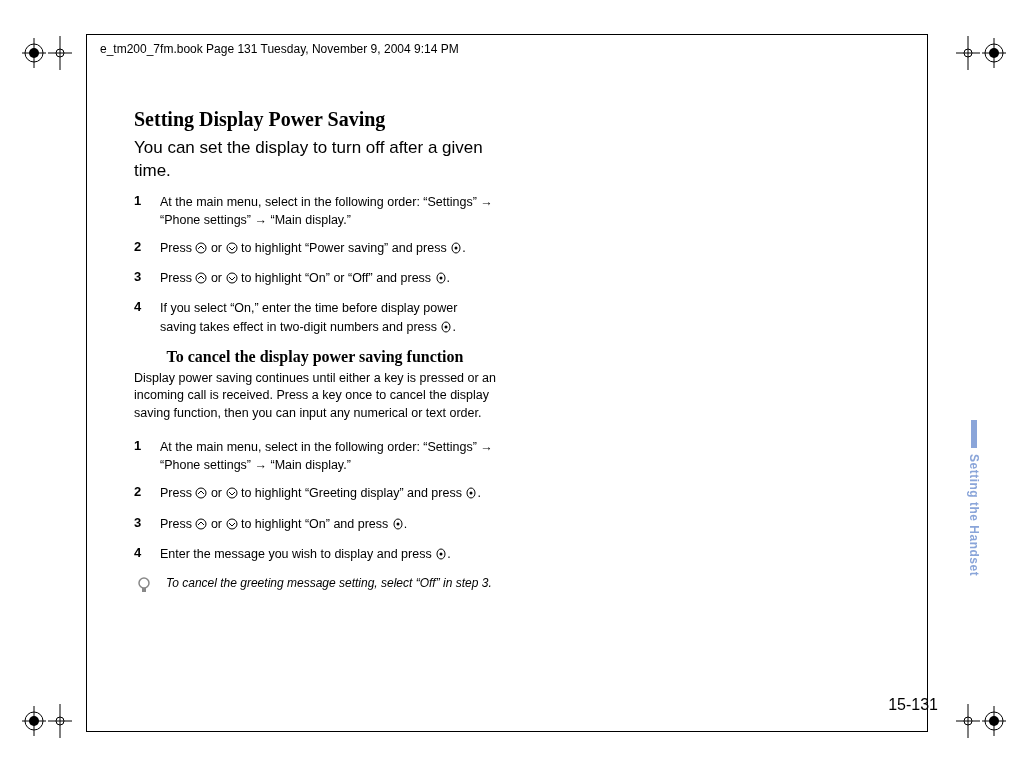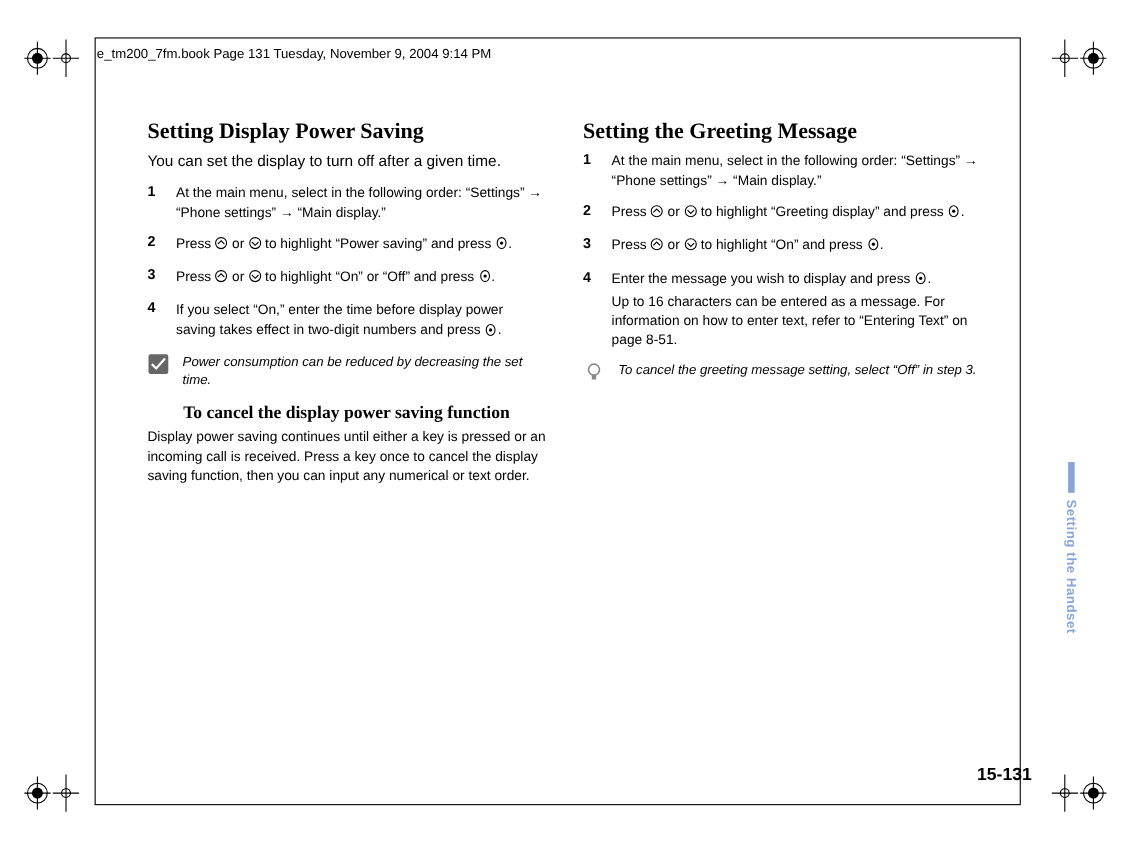--- a/index.html
+++ b/index.html
@@ -4,38 +4,38 @@
 <style>
   * { margin: 0; padding: 0; box-sizing: border-box; }
   body { width: 1028px; height: 774px; background: #fff; font-family: Arial, Helvetica, sans-serif; color: #000; position: relative; }
   .corner { position: absolute; width: 50px; height: 50px; }
   .corner svg { width: 50px; height: 50px; }
   .tl { top: 28px; left: 22px; }
   .tr { top: 28px; right: 22px; }
   .bl { bottom: 28px; left: 22px; }
   .br { bottom: 28px; right: 22px; }
   .page-frame { position: absolute; top: 34px; left: 86px; width: 842px; height: 698px; border: 1px solid #000; }
-  .header-line { position: absolute; top: 42px; left: 88px; font-size: 12px; }
-  .content { position: absolute; top: 108px; left: 134px; width: 760px; display: flex; gap: 34px; }
+  .header-line { position: absolute; top: 42px; left: 100px; font-size: 12px; }
+  .content { position: absolute; top: 108px; left: 134px; width: 760px; display: flex; gap: 16px; flex-direction: column; }
   .col { width: 362px; }
   .h1 { font-family: "Times New Roman", Times, serif; font-size: 20px; font-weight: bold; margin-bottom: 6px; }
-  .intro { font-size: 14px; line-height: 1.35; margin-bottom: 10px; }
+  .intro { font-size: 17px; line-height: 1.35; margin-bottom: 10px; }
   .step { display: flex; gap: 12px; margin-bottom: 10px; }
   .step-num { font-size: 13px; font-weight: bold; width: 14px; flex-shrink: 0; }
   .step-body { font-size: 12.5px; line-height: 1.45; }
   .note { display: flex; gap: 12px; margin: 8px 0 14px 0; align-items: flex-start; }
   .note-icon { width: 20px; height: 20px; flex-shrink: 0; }
   .note-text { font-size: 12px; font-style: italic; line-height: 1.35; }
   .h2 { font-family: "Times New Roman", Times, serif; font-size: 16px; font-weight: bold; margin-bottom: 4px; text-align: center; }
   .para { font-size: 12.5px; line-height: 1.4; }
   .circ { display:inline-block; vertical-align: -2px; }
   .side-tab { position: absolute; right: 46px; top: 420px; width: 16px; height: 220px; display:flex; flex-direction:column; align-items:center; }
   .side-bar { width: 6px; height: 28px; background: #8aa5d9; margin-bottom: 6px; }
   .side-text { writing-mode: vertical-rl; font-size: 12px; font-weight: bold; color: #8aa5d9; letter-spacing: 0.5px; }
-  .page-num { position: absolute; right: 90px; bottom: 60px; font-size: 16px; font-weight: bold; }
+  .page-num { position: absolute; right: 90px; bottom: 60px; font-size: 16px; font-weight: normal; }
   .sub { font-size:12.5px; line-height:1.4; margin-top:2px;}
 </style>
 </head>
 <body>
 
 <div class="corner tl"><svg viewBox="0 0 50 50">
       <circle cx="12" cy="25" r="9" fill="none" stroke="#000" stroke-width="1"></circle>
       <circle cx="12" cy="25" r="5" fill="#000"></circle>
       <line x1="12" y1="10" x2="12" y2="40" stroke="#000"></line>
       <line x1="0" y1="25" x2="24" y2="25" stroke="#000"></line>
@@ -115,34 +115,26 @@
     </div>
 
     <div class="step">
       <div class="step-num">4</div>
       <div class="step-body"><span>If you select “On,” enter the time before display power saving takes effect in two-digit numbers and press </span><span class="circ"><svg width="12" height="12">
               <ellipse cx="6" cy="6" rx="4" ry="5" fill="none" stroke="#000"></ellipse>
               <circle cx="6" cy="6" r="1.5" fill="#000"></circle>
             </svg></span><span>.</span></div>
     </div>
 
-    <div class="note">
-      <span class="note-icon"><svg width="20" height="20">
-            <rect x="1" y="1" width="18" height="18" rx="2" fill="#666"></rect>
-            <path d="M4 10 L8 14 L16 5" fill="none" stroke="#fff" stroke-width="2"></path>
-          </svg></span>
-      <span class="note-text">Power consumption can be reduced by decreasing the set time.</span>
-    </div>
 
     <div class="h2">To cancel the display power saving function</div>
     <div class="para">Display power saving continues until either a key is pressed or an incoming call is received. Press a key once to cancel the display saving function, then you can input any numerical or text order.</div>
   </div>
 
   <div class="col">
-    <div class="h1">Setting the Greeting Message</div>
 
     <div class="step">
       <div class="step-num">1</div>
       <div class="step-body">At the main menu, select in the following order: “Settings” → “Phone settings” → “Main display.”</div>
     </div>
 
     <div class="step">
       <div class="step-num">2</div>
       <div class="step-body"><span>Press </span><span class="circ"><svg width="12" height="12">
               <circle cx="6" cy="6" r="5" fill="none" stroke="#000"></circle>
@@ -168,21 +160,21 @@
               <ellipse cx="6" cy="6" rx="4" ry="5" fill="none" stroke="#000"></ellipse>
               <circle cx="6" cy="6" r="1.5" fill="#000"></circle>
             </svg></span><span>.</span></div>
     </div>
 
     <div class="step">
       <div class="step-num">4</div>
       <div class="step-body"><span>Enter the message you wish to display and press </span><span class="circ"><svg width="12" height="12">
               <ellipse cx="6" cy="6" rx="4" ry="5" fill="none" stroke="#000"></ellipse>
               <circle cx="6" cy="6" r="1.5" fill="#000"></circle>
-            </svg></span><span>.</span><div class="sub">Up to 16 characters can be entered as a message. For information on how to enter text, refer to “Entering Text” on page 8-51.</div></div>
+            </svg></span><span>.</span></div>
     </div>
 
     <div class="note">
       <span class="note-icon"><svg width="20" height="20">
             <circle cx="10" cy="8" r="5" fill="none" stroke="#888" stroke-width="1.5"></circle>
             <rect x="8" y="13" width="4" height="4" fill="#888"></rect>
           </svg></span>
       <span class="note-text">To cancel the greeting message setting, select “Off” in step 3.</span>
     </div>
   </div>

